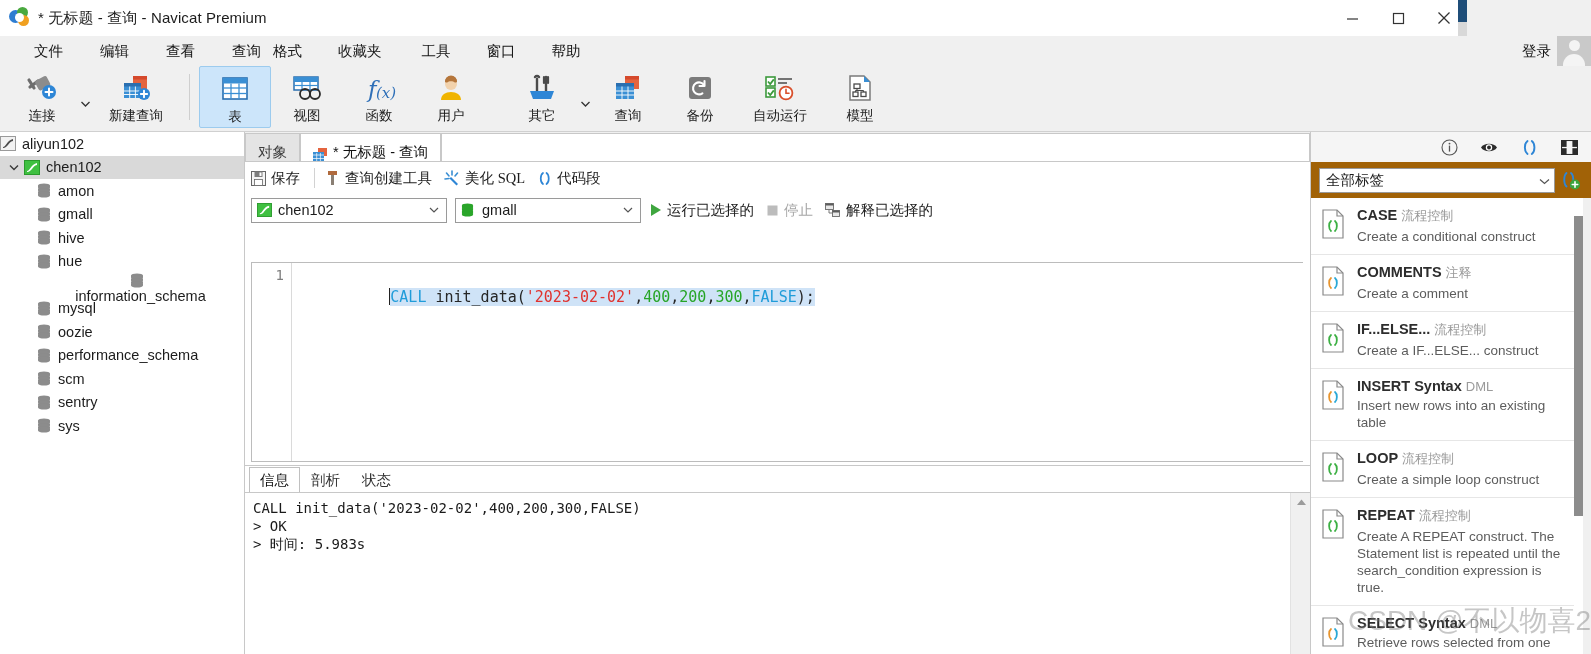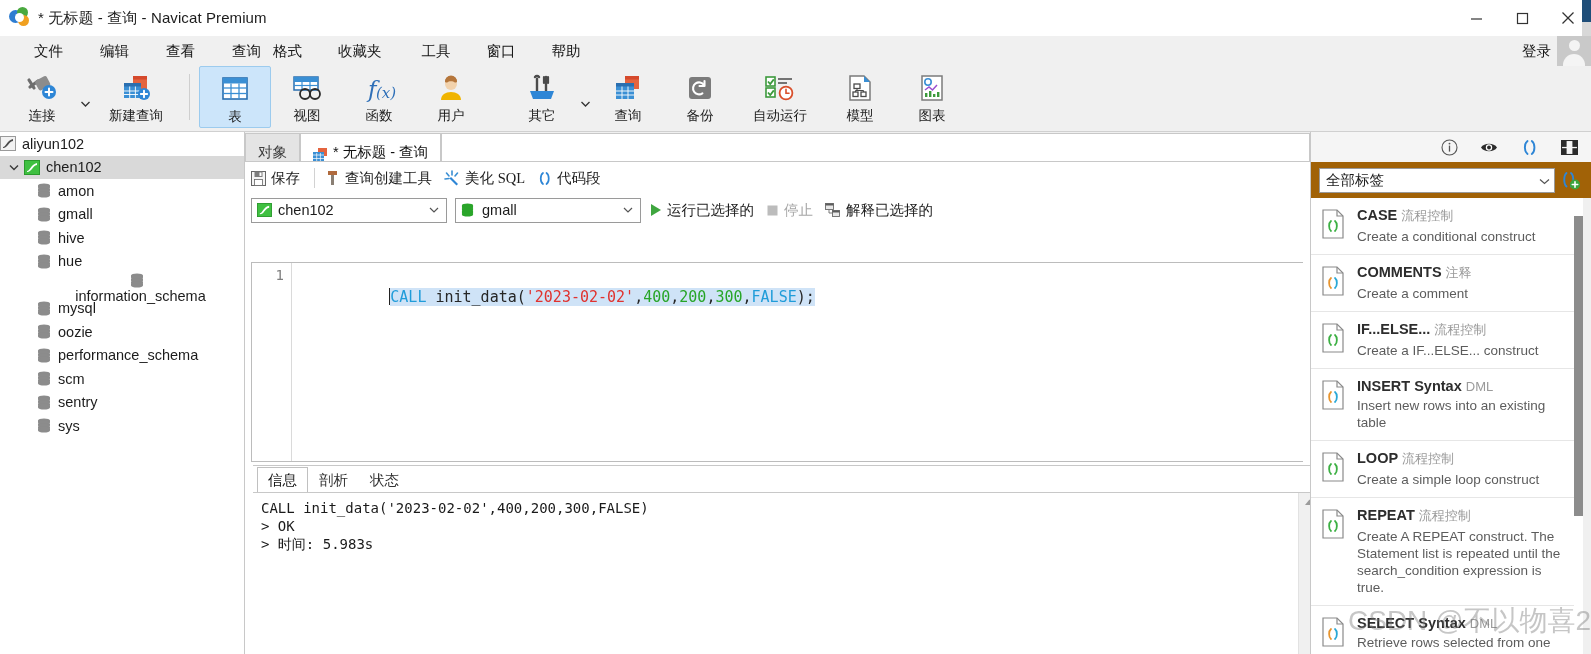--- a/index.html
+++ b/index.html
@@ -18,21 +18,21 @@
     position: relative;
     width: 1591px;
     height: 654px;
     background: #f0f0f0;
   }
 
   
   .titlebar {
     position: absolute;
     left: 0; top: 0;
-    width: 1591px; height: 36px;
+    width: 1467px; height: 36px;
     background: #ffffff;
     display: flex;
     align-items: center;
   }
   .app-logo {
     width: 22px; height: 22px;
     margin-left: 9px; margin-right: 7px;
     position: relative;
     flex: none;
   }
@@ -287,21 +287,21 @@
   .tok-kw { color: #1f9cd9; }
   .tok-fn { color: #262626; }
   .tok-str { color: #e0322f; }
   .tok-num { color: #27a527; }
   .tok-p { color: #262626; }
   .caret-line { display: inline-block; width: 1px; height: 17px; background: #222; vertical-align: -3px;}
 
   
   .results {
     position: absolute;
-    left: 8px; top: 303px;
+    left: 0; top: 303px;
     width: 1065px; height: 178px;
     background: #14b8a6;
     border-top: 1px solid #c8c8c8;
   }
   .rtabs {
     height: 27px;
     display: flex; align-items: flex-end;
     padding-left: 4px;
     background: #ffffff;
   }
@@ -679,36 +679,20 @@
           <path d="M19 3 v6 h6" fill="#3a8fd4"></path>
           <rect x="9" y="11" width="6" height="4.5" fill="none" stroke="#4a4a4a" stroke-width="1.3"></rect>
           <rect x="8" y="19" width="5" height="4.5" fill="none" stroke="#4a4a4a" stroke-width="1.3"></rect>
           <rect x="16" y="19" width="5" height="4.5" fill="none" stroke="#4a4a4a" stroke-width="1.3"></rect>
           <path d="M12 15.5 v2 M10.5 17.5 h8 M10.5 17.5 v1.5 M18.5 17.5 v1.5" fill="none" stroke="#4a4a4a" stroke-width="1.1"></path>
         </svg>
       </div>
       <div class="lb">模型</div>
     </div>
 
-    <div class="rb">
-      <div class="ic">
-        <svg width="30" height="30" viewBox="0 0 30 30">
-          <rect x="5" y="3" width="20" height="24" fill="#fff" stroke="#7b7b7b" stroke-width="1.5"></rect>
-          <circle cx="11" cy="9" r="3.2" fill="none" stroke="#3a8fd4" stroke-width="1.6"></circle>
-          <path d="M8 17 l4 -3 l3.5 3 l4.5 -5" fill="none" stroke="#9a4fd0" stroke-width="1.5"></path>
-          <g fill="#3c9a3c">
-              <rect x="8" y="20" width="2.4" height="4"></rect>
-              <rect x="12" y="18" width="2.4" height="6"></rect>
-              <rect x="16" y="21" width="2.4" height="3"></rect>
-              <rect x="20" y="19" width="2.4" height="5"></rect>
-            </g>
-        </svg>
-      </div>
-      <div class="lb">图表</div>
-    </div>
   </div>
 
   <div class="sidebar">
 
     <div class="tree-row" style="">
       <div class="conn-icon">
         <svg width="16" height="15" viewBox="0 0 16 15">
             <rect x="0.5" y="0.5" width="15" height="14" fill="#f2f2f2" stroke="#9a9a9a" stroke-width="1"></rect>
             <path d="M3 11 C6 11 7 4 13 3 L13 5 C8 6 8 12 3 12 z" fill="#4a4a4a"></path>
           </svg>

